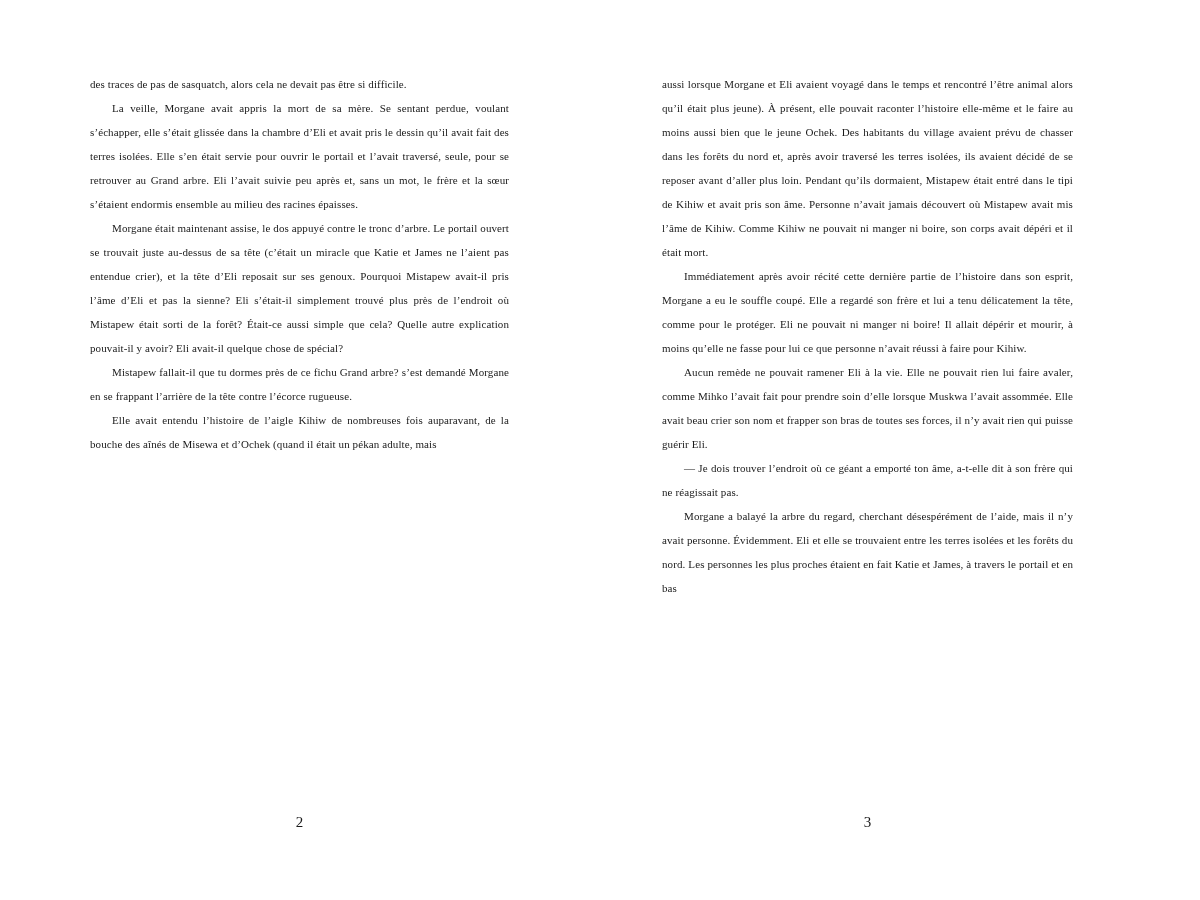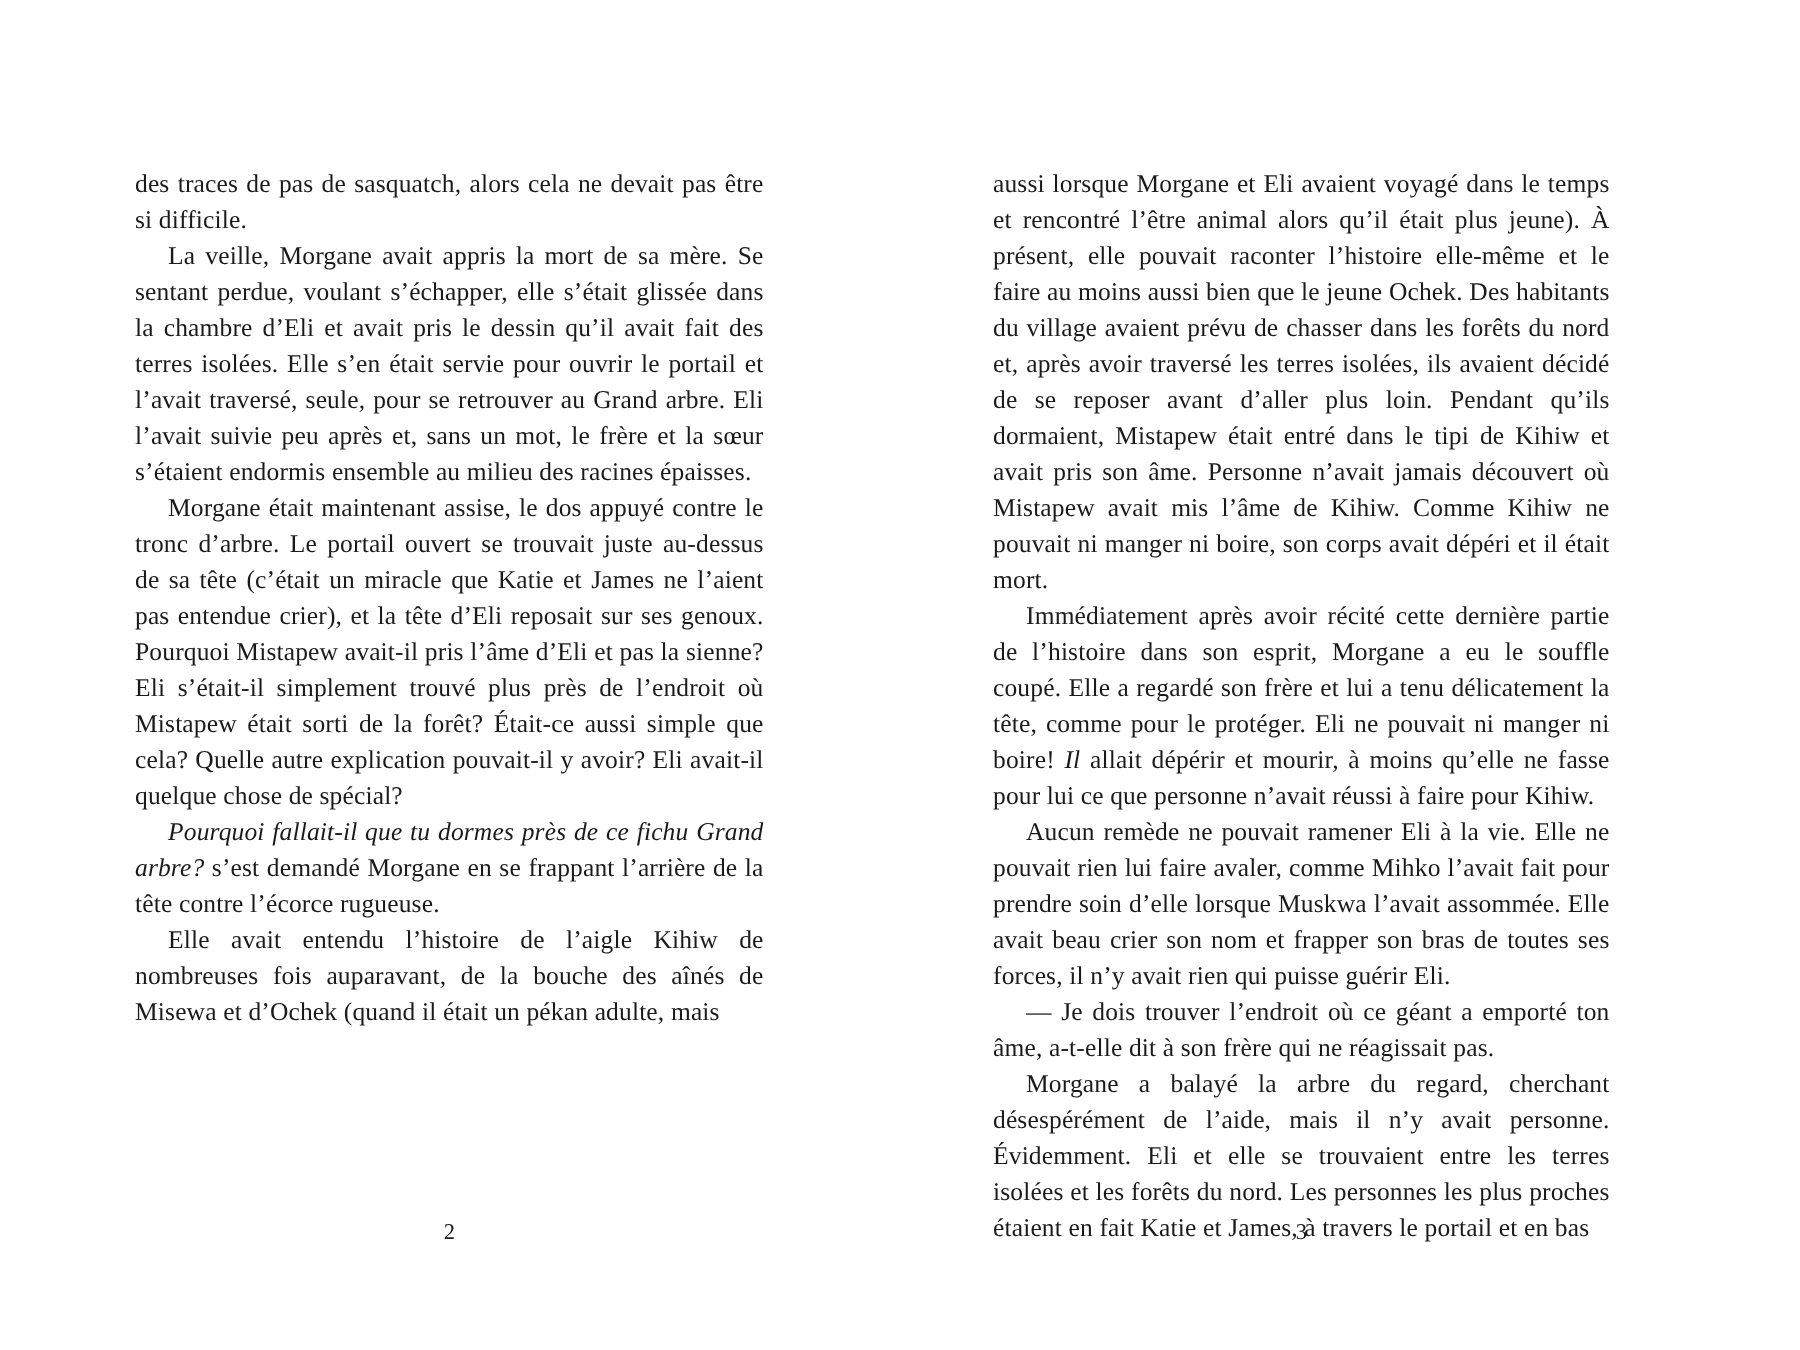--- a/index.html
+++ b/index.html
@@ -17,36 +17,34 @@
     color: #1a1a1a;
   }
   .page {
     position: absolute;
     top: 72px;
     height: 790px;
   }
   .page-left  { left: 90px;  width: 419px; }
   .page-right { left: 662px; width: 411px; }
   .page-text {
-    font-size: 17px;
+    font-size: 11px;
     line-height: 24px;
     text-align: justify;
     letter-spacing: 0.1px;
-    margin-top: 39px;
   }
   .page-text p {
     margin: 0;
     padding: 0;
     text-indent: 22px;
   }
   .page-text p.no-indent {
     text-indent: 0;
   }
   .italic {
-    font-style: italic;
   }
   .page-number {
     position: absolute;
     top: 740px;
     left: 0;
     width: 100%;
     text-align: center;
     font-size: 15px;
     line-height: 20px;
     color: #1a1a1a;
@@ -55,21 +53,21 @@
 </head>
 <body>
 
 <div class="spread">
 
   <div class="page page-left">
     <div class="page-text">
       <p class="no-indent"><span>des traces de pas de sasquatch, alors cela ne devait pas être si difficile.</span></p>
       <p><span>La veille, Morgane avait appris la mort de sa mère. Se sentant perdue, voulant s’échapper, elle s’était glissée dans la chambre d’Eli et avait pris le dessin qu’il avait fait des terres isolées. Elle s’en était servie pour ouvrir le portail et l’avait traversé, seule, pour se retrouver au Grand arbre. Eli l’avait suivie peu après et, sans un mot, le frère et la sœur s’étaient endormis ensemble au milieu des racines épaisses.</span></p>
       <p><span>Morgane était maintenant assise, le dos appuyé contre le tronc d’arbre. Le portail ouvert se trouvait juste au-dessus de sa tête (c’était un miracle que Katie et James ne l’aient pas entendue crier), et la tête d’Eli reposait sur ses genoux. Pourquoi Mistapew avait-il pris l’âme d’Eli et pas la sienne? Eli s’était-il simplement trouvé plus près de l’endroit où Mistapew était sorti de la forêt? Était-ce aussi simple que cela? Quelle autre explication pouvait-il y avoir? Eli avait-il quelque chose de spécial?</span></p>
-      <p><span class="italic">Pourquoi fallait-il que tu dormes près de ce fichu Grand arbre?</span><span> s’est demandé Morgane en se frappant l’arrière de la tête contre l’écorce rugueuse.</span></p>
+      <p><span class="italic">Mistapew fallait-il que tu dormes près de ce fichu Grand arbre?</span><span> s’est demandé Morgane en se frappant l’arrière de la tête contre l’écorce rugueuse.</span></p>
       <p><span>Elle avait entendu l’histoire de l’aigle Kihiw de nombreuses fois auparavant, de la bouche des aînés de Misewa et d’Ochek (quand il était un pékan adulte, mais</span></p>
     </div>
     <div class="page-number">2</div>
   </div>
 
   <div class="page page-right">
     <div class="page-text">
       <p class="no-indent"><span>aussi lorsque Morgane et Eli avaient voyagé dans le temps et rencontré l’être animal alors qu’il était plus jeune). À présent, elle pouvait raconter l’histoire elle-même et le faire au moins aussi bien que le jeune Ochek. Des habitants du village avaient prévu de chasser dans les forêts du nord et, après avoir traversé les terres isolées, ils avaient décidé de se reposer avant d’aller plus loin. Pendant qu’ils dormaient, Mistapew était entré dans le tipi de Kihiw et avait pris son âme. Personne n’avait jamais découvert où Mistapew avait mis l’âme de Kihiw. Comme Kihiw ne pouvait ni manger ni boire, son corps avait dépéri et il était mort.</span></p>
       <p><span>Immédiatement après avoir récité cette dernière partie de l’histoire dans son esprit, Morgane a eu le souffle coupé. Elle a regardé son frère et lui a tenu délicatement la tête, comme pour le protéger. Eli ne pouvait ni manger ni boire! </span><span class="italic">Il</span><span> allait dépérir et mourir, à moins qu’elle ne fasse pour lui ce que personne n’avait réussi à faire pour Kihiw.</span></p>
       <p><span>Aucun remède ne pouvait ramener Eli à la vie. Elle ne pouvait rien lui faire avaler, comme Mihko l’avait fait pour prendre soin d’elle lorsque Muskwa l’avait assommée. Elle avait beau crier son nom et frapper son bras de toutes ses forces, il n’y avait rien qui puisse guérir Eli.</span></p>

